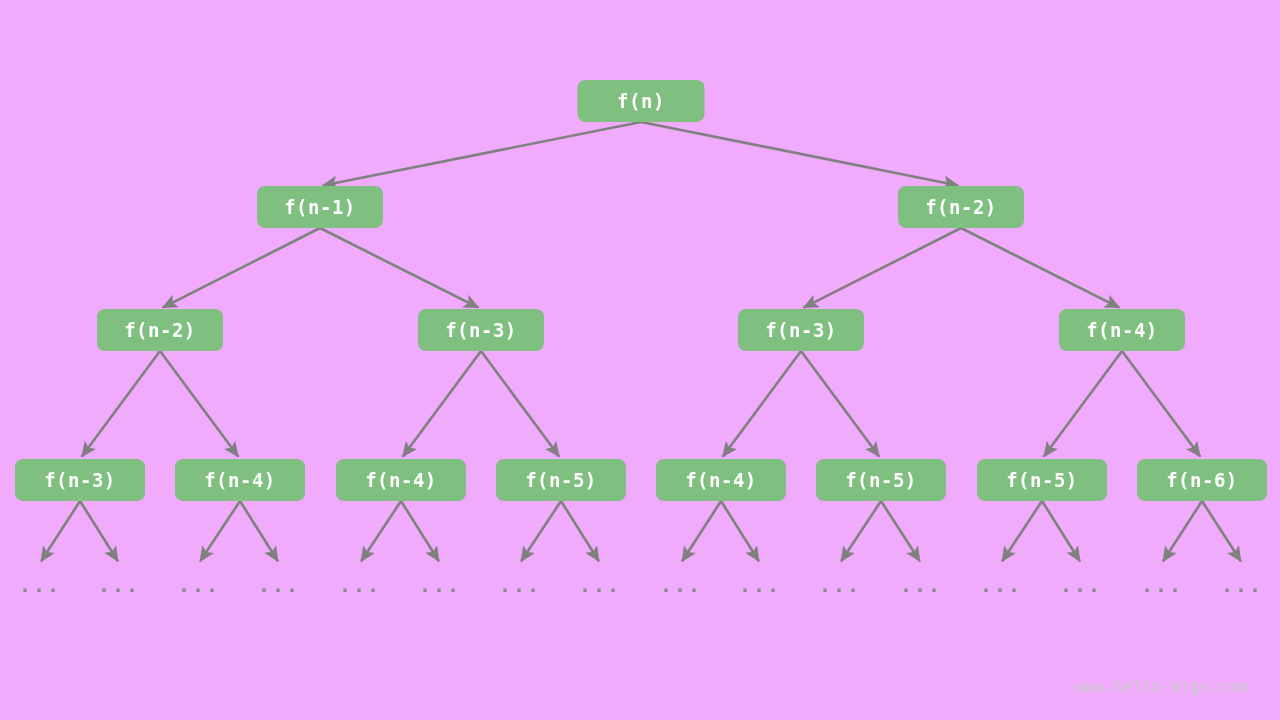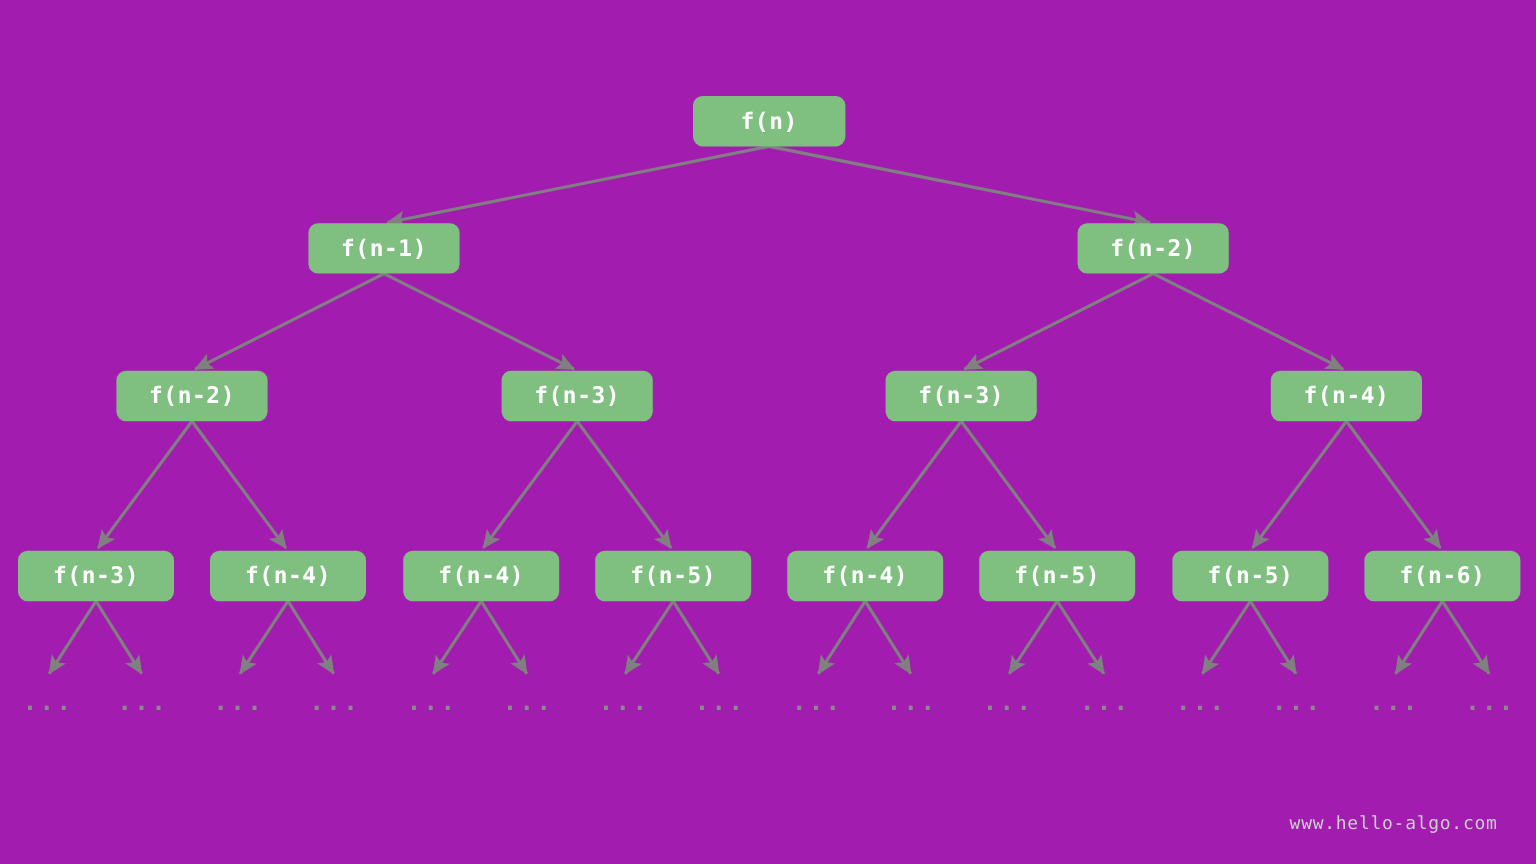--- a/index.html
+++ b/index.html
@@ -11,21 +11,21 @@
   body {
     width: 1280px;
     height: 720px;
     overflow: hidden;
     font-family: "DejaVu Sans Mono", "Liberation Mono", monospace;
   }
   #diagram-root {
     position: relative;
     width: 1280px;
     height: 720px;
-    background: #a21caf;
+    background: #f0abfc;
   }
   svg.tree-canvas {
     display: block;
     width: 1280px;
     height: 720px;
   }
   .node-box {
     fill: #7fbf7f;
   }
   .node-label {

